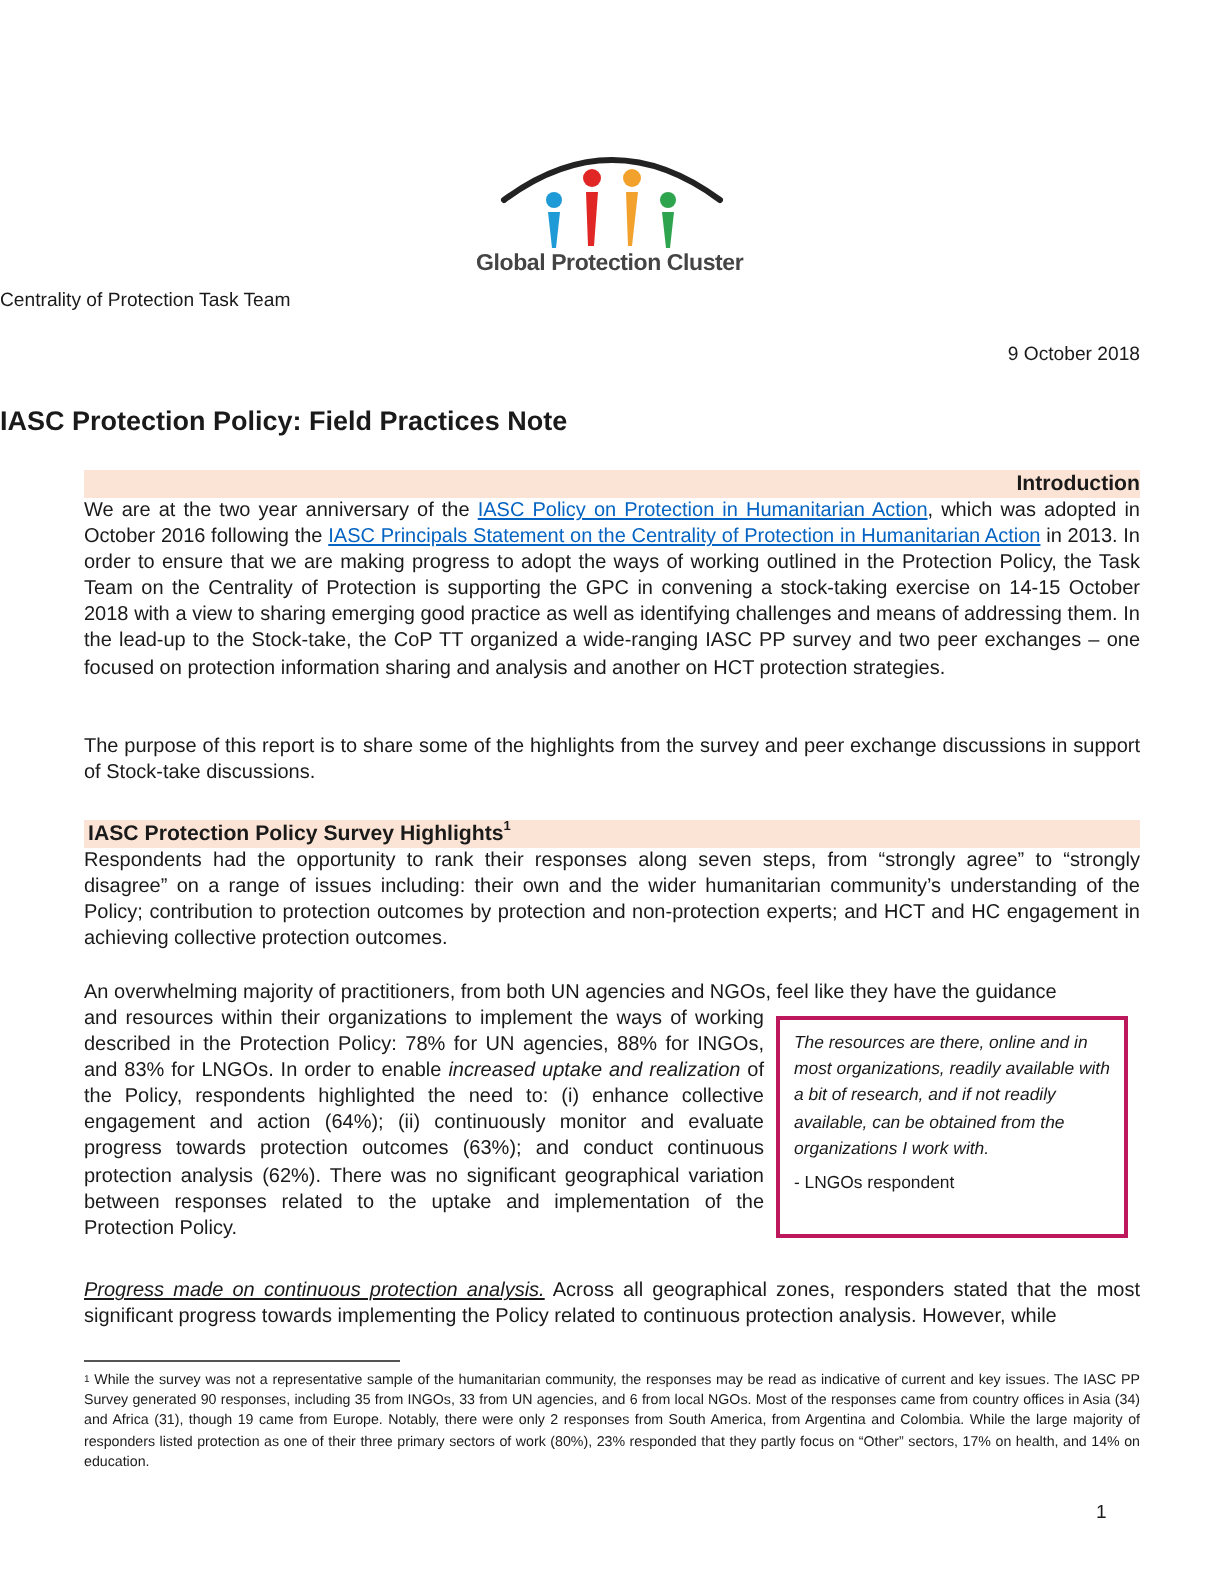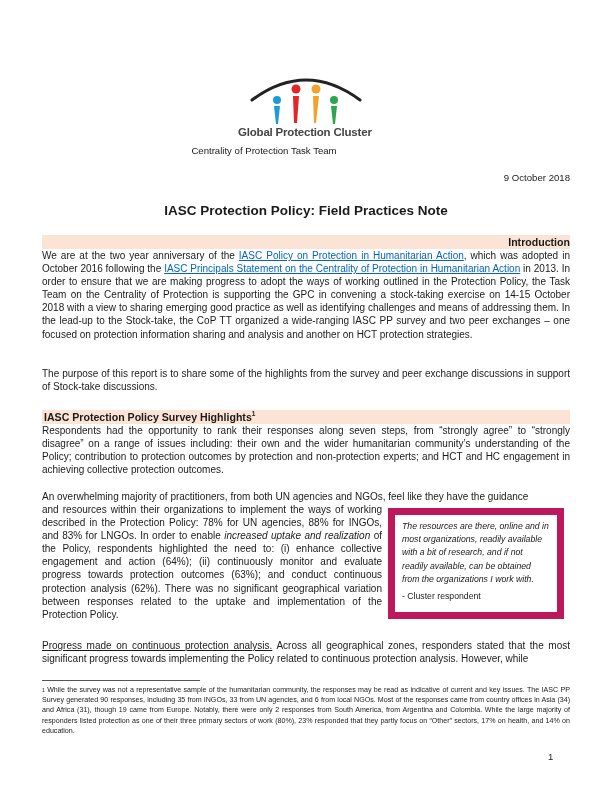--- a/index.html
+++ b/index.html
@@ -5,37 +5,37 @@
   html, body { margin: 0; padding: 0; background: #ffffff; }
   body { width: 612px; height: 792px; position: relative; overflow: hidden;
          font-family: "Liberation Sans", sans-serif; color: #1a1a1a; }
   .page { position: absolute; left: 0; top: 0; width: 612px; height: 792px; }
 
   .logo { position: absolute; left: 238px; top: 68px; width: 136px; height: 80px; }
   .logo svg { display: block; }
   .logo-text { position: absolute; left: 0; width: 136px; top: 58px; text-align: left;
                font-size: 11.5px; font-weight: bold; color: #444; letter-spacing: -0.2px; }
 
-  .subtitle { position: absolute; left: 0; width: 528px; top: 145px; text-align: center; font-size: 9.6px; }
+  .subtitle { position: absolute; left: 0; width: 528px; top: 145px; text-align: left; font-size: 9.6px; }
   .date { position: absolute; right: 42px; top: 172px; font-size: 9.6px; }
-  .title { position: absolute; left: 0; width: 612px; top: 203px; text-align: center;
+  .title { position: absolute; left: 0; width: 612px; top: 203px; text-align: left;
            font-size: 13.5px; font-weight: bold; }
 
   .section-head { position: absolute; left: 42px; width: 528px; height: 14px; background: #fbe4d5;
                   font-size: 10.6px; font-weight: bold; line-height: 14px; padding-left: 2px; box-sizing: border-box; }
   .section-head sup { font-size: 6.5px; vertical-align: top; line-height: 8px; }
 
   .para { position: absolute; left: 42px; width: 528px; font-size: 10px; line-height: 13.1px; text-align: justify; }
   .para a { color: #0563c1; text-decoration: underline; }
   .para i { }
   .narrow { width: 340px; }
-  .u { text-decoration: underline; }
+  .u { text-decoration: underline; font-style: italic; }
 
   .quote-box { position: absolute; left: 388px; top: 508px; width: 176px; height: 111px;
-               border: 7px solid #be185d; box-sizing: border-box; padding: 5px 7px; font-size: 8.7px; line-height: 13.2px; }
+               border: 2px solid #be185d; box-sizing: border-box; padding: 5px 7px; font-size: 8.7px; line-height: 13.2px; }
   .quote-box .q { font-style: italic; }
   .quote-box .a { margin-top: 4px; }
 
   .fn-rule { position: absolute; left: 42px; top: 680px; width: 158px; height: 0; border-top: 1px solid #555; }
   .footnote { position: absolute; left: 42px; width: 528px; top: 685px; font-size: 7.1px; line-height: 10.2px; text-align: justify; }
   .footnote sup { font-size: 5px; vertical-align: top; }
   .pagenum { position: absolute; left: 548px; top: 751px; font-size: 9.5px; }
 </style>
 </head>
 <body>
@@ -75,21 +75,21 @@
 
   <div class="para" style="top:424px;">Respondents had the opportunity to rank their responses along seven steps, from “strongly agree” to “strongly disagree” on a range of issues including: their own and the wider humanitarian community’s understanding of the Policy; contribution to protection outcomes by protection and non-protection experts; and HCT and HC engagement in achieving collective protection outcomes.</div>
 
   <div class="para" style="top:490px;">An overwhelming majority of practitioners, from both UN agencies and NGOs, feel like they have the guidance</div>
   <div class="para narrow" style="top:503px;">
     <span>and resources within their organizations to implement the ways of working described in the Protection Policy: 78% for UN agencies, 88% for INGOs, and 83% for LNGOs. In order to enable </span><i>increased uptake and realization</i><span> of the Policy, respondents highlighted the need to: (i) enhance collective engagement and action (64%); (ii) continuously monitor and evaluate progress towards protection outcomes (63%); and conduct continuous protection analysis (62%). There was no significant geographical variation between responses related to the uptake and implementation of the Protection Policy.</span>
   </div>
 
   <div class="quote-box">
     <div class="q">The resources are there, online and in most organizations, readily available with a bit of research, and if not readily available, can be obtained from the organizations I work with.</div>
-    <div class="a">- Cluster respondent</div>
+    <div class="a">- LNGOs respondent</div>
   </div>
 
   <div class="para" style="top:639px;">
     <span class="u">Progress made on continuous protection analysis.</span><span> Across all geographical zones, responders stated that the most significant progress towards implementing the Policy related to continuous protection analysis. However, while</span>
   </div>
 
   <div class="fn-rule"></div>
   <div class="footnote">
     <sup>1</sup><span> While the survey was not a representative sample of the humanitarian community, the responses may be read as indicative of current and key issues. The IASC PP Survey generated 90 responses, including 35 from INGOs, 33 from UN agencies, and 6 from local NGOs. Most of the responses came from country offices in Asia (34) and Africa (31), though 19 came from Europe. Notably, there were only 2 responses from South America, from Argentina and Colombia. While the large majority of responders listed protection as one of their three primary sectors of work (80%), 23% responded that they partly focus on “Other” sectors, 17% on health, and 14% on education.</span>
   </div>

